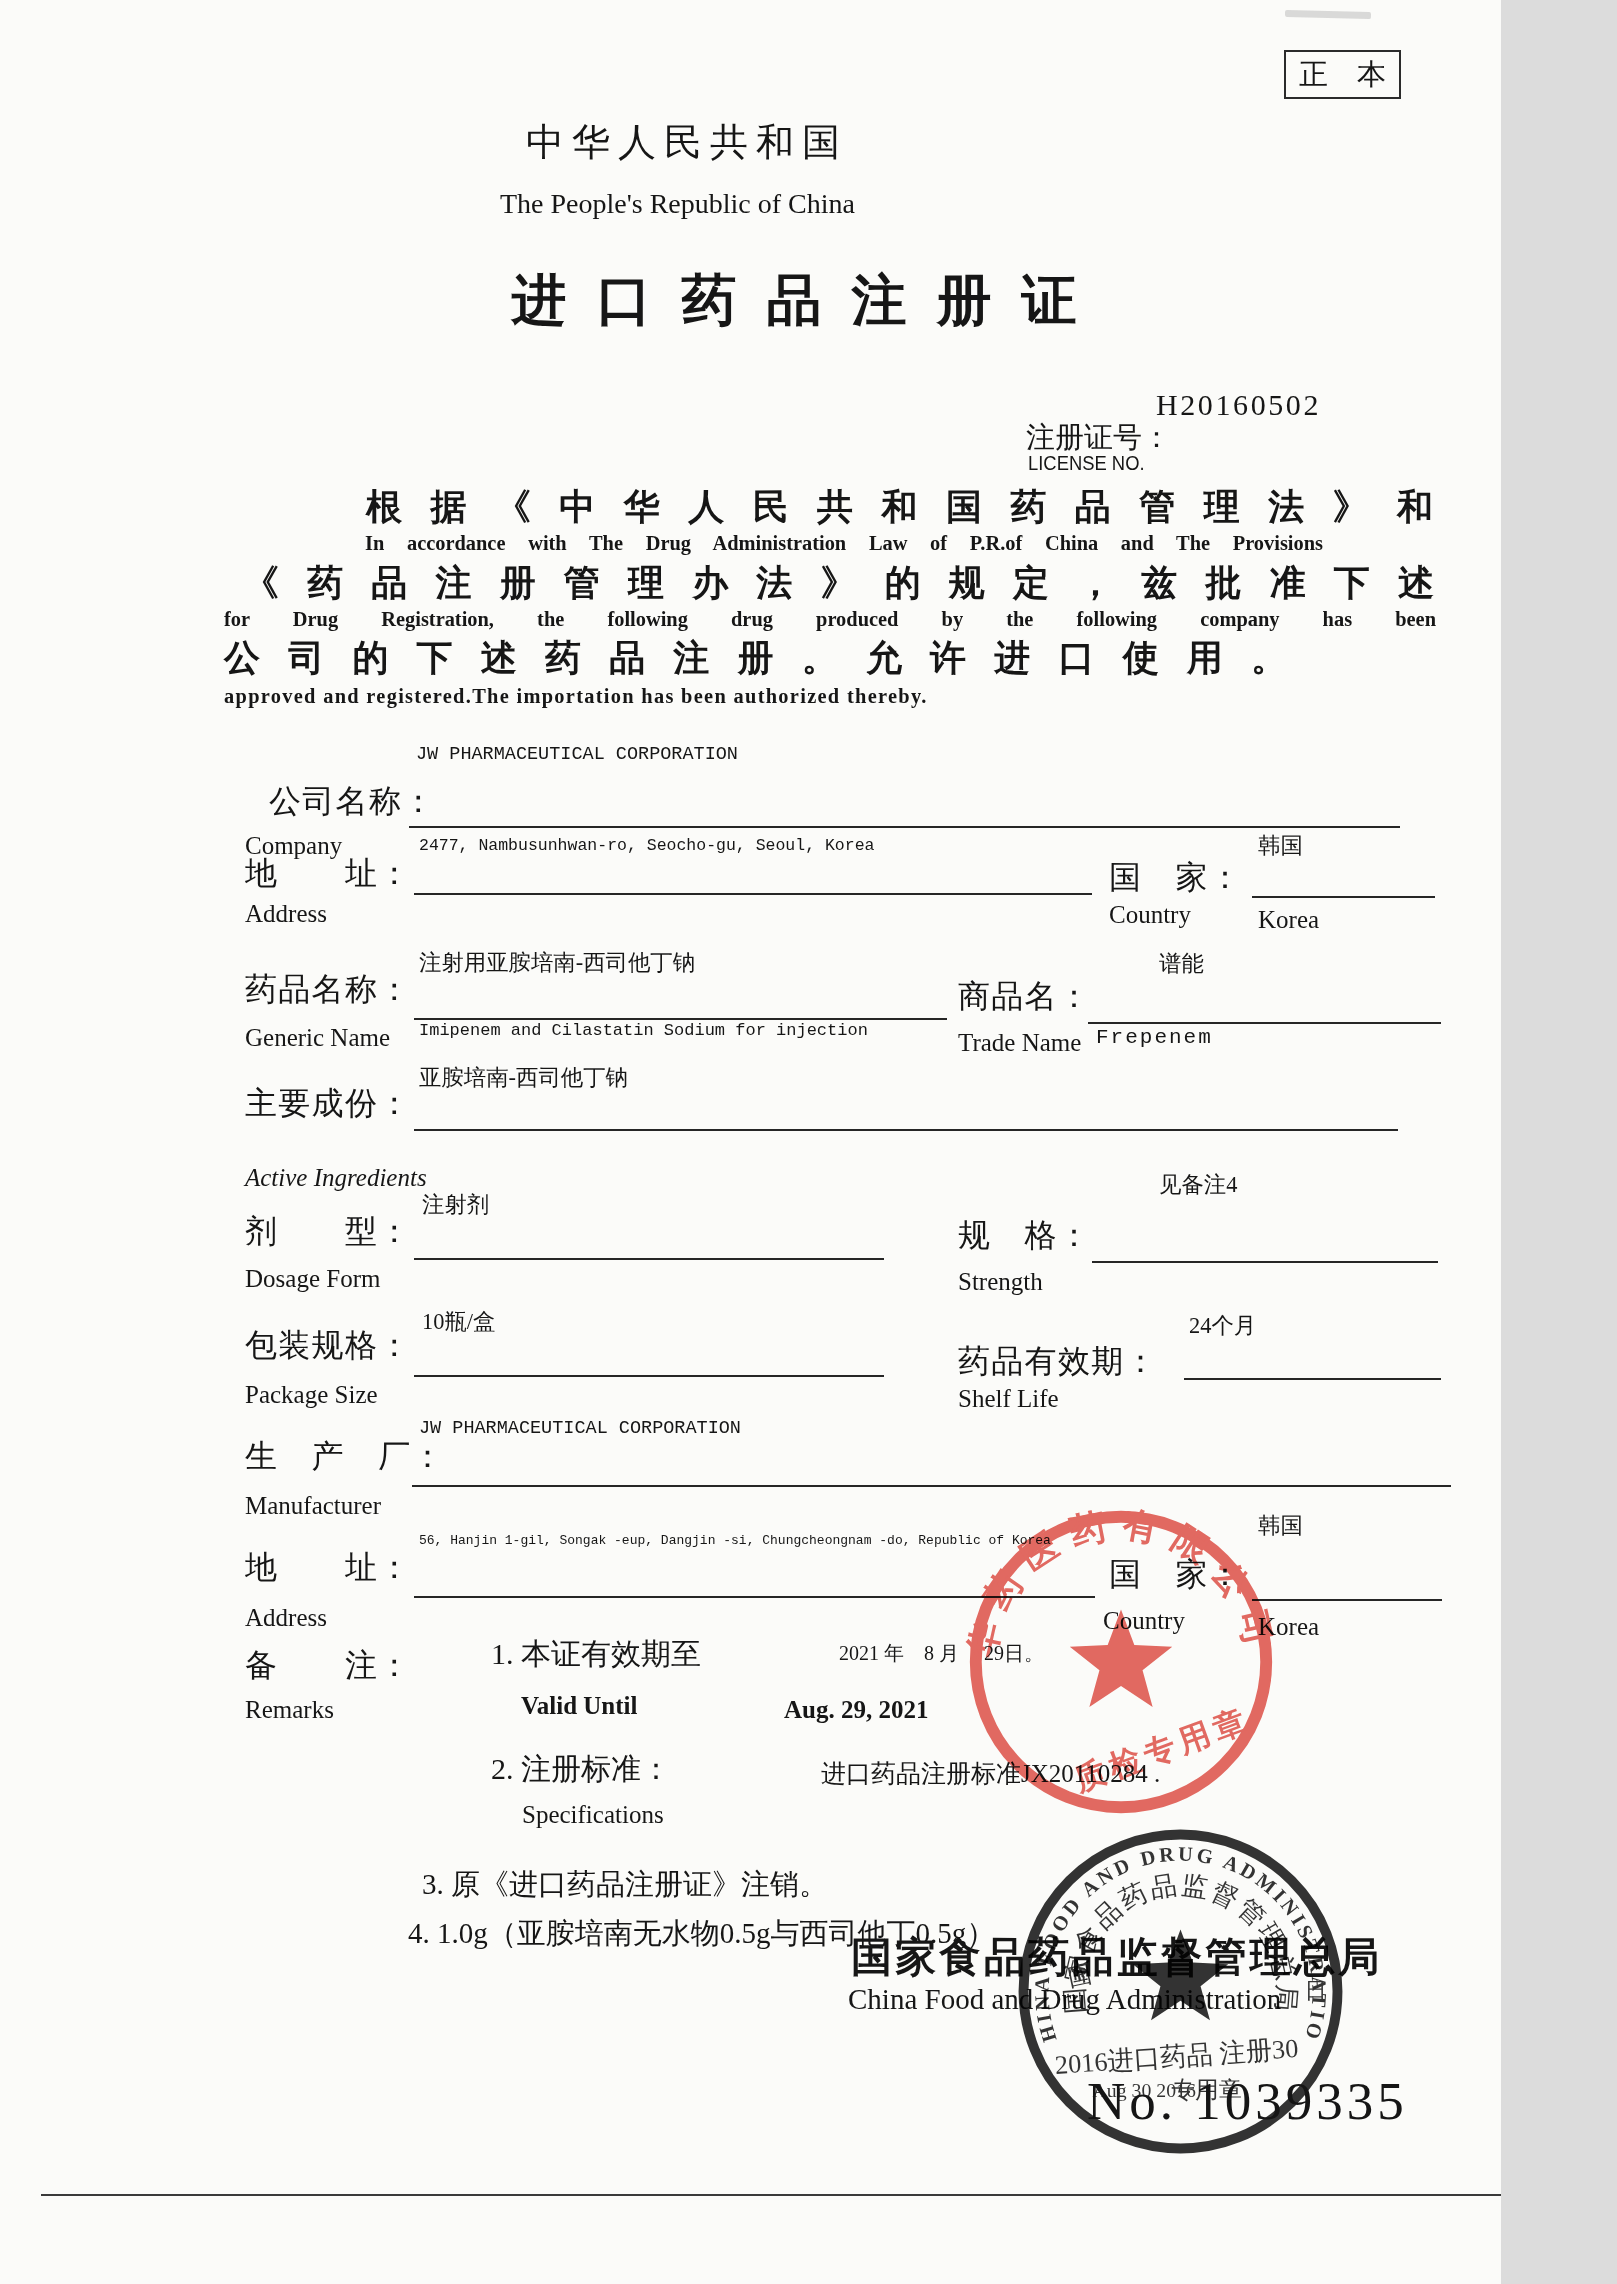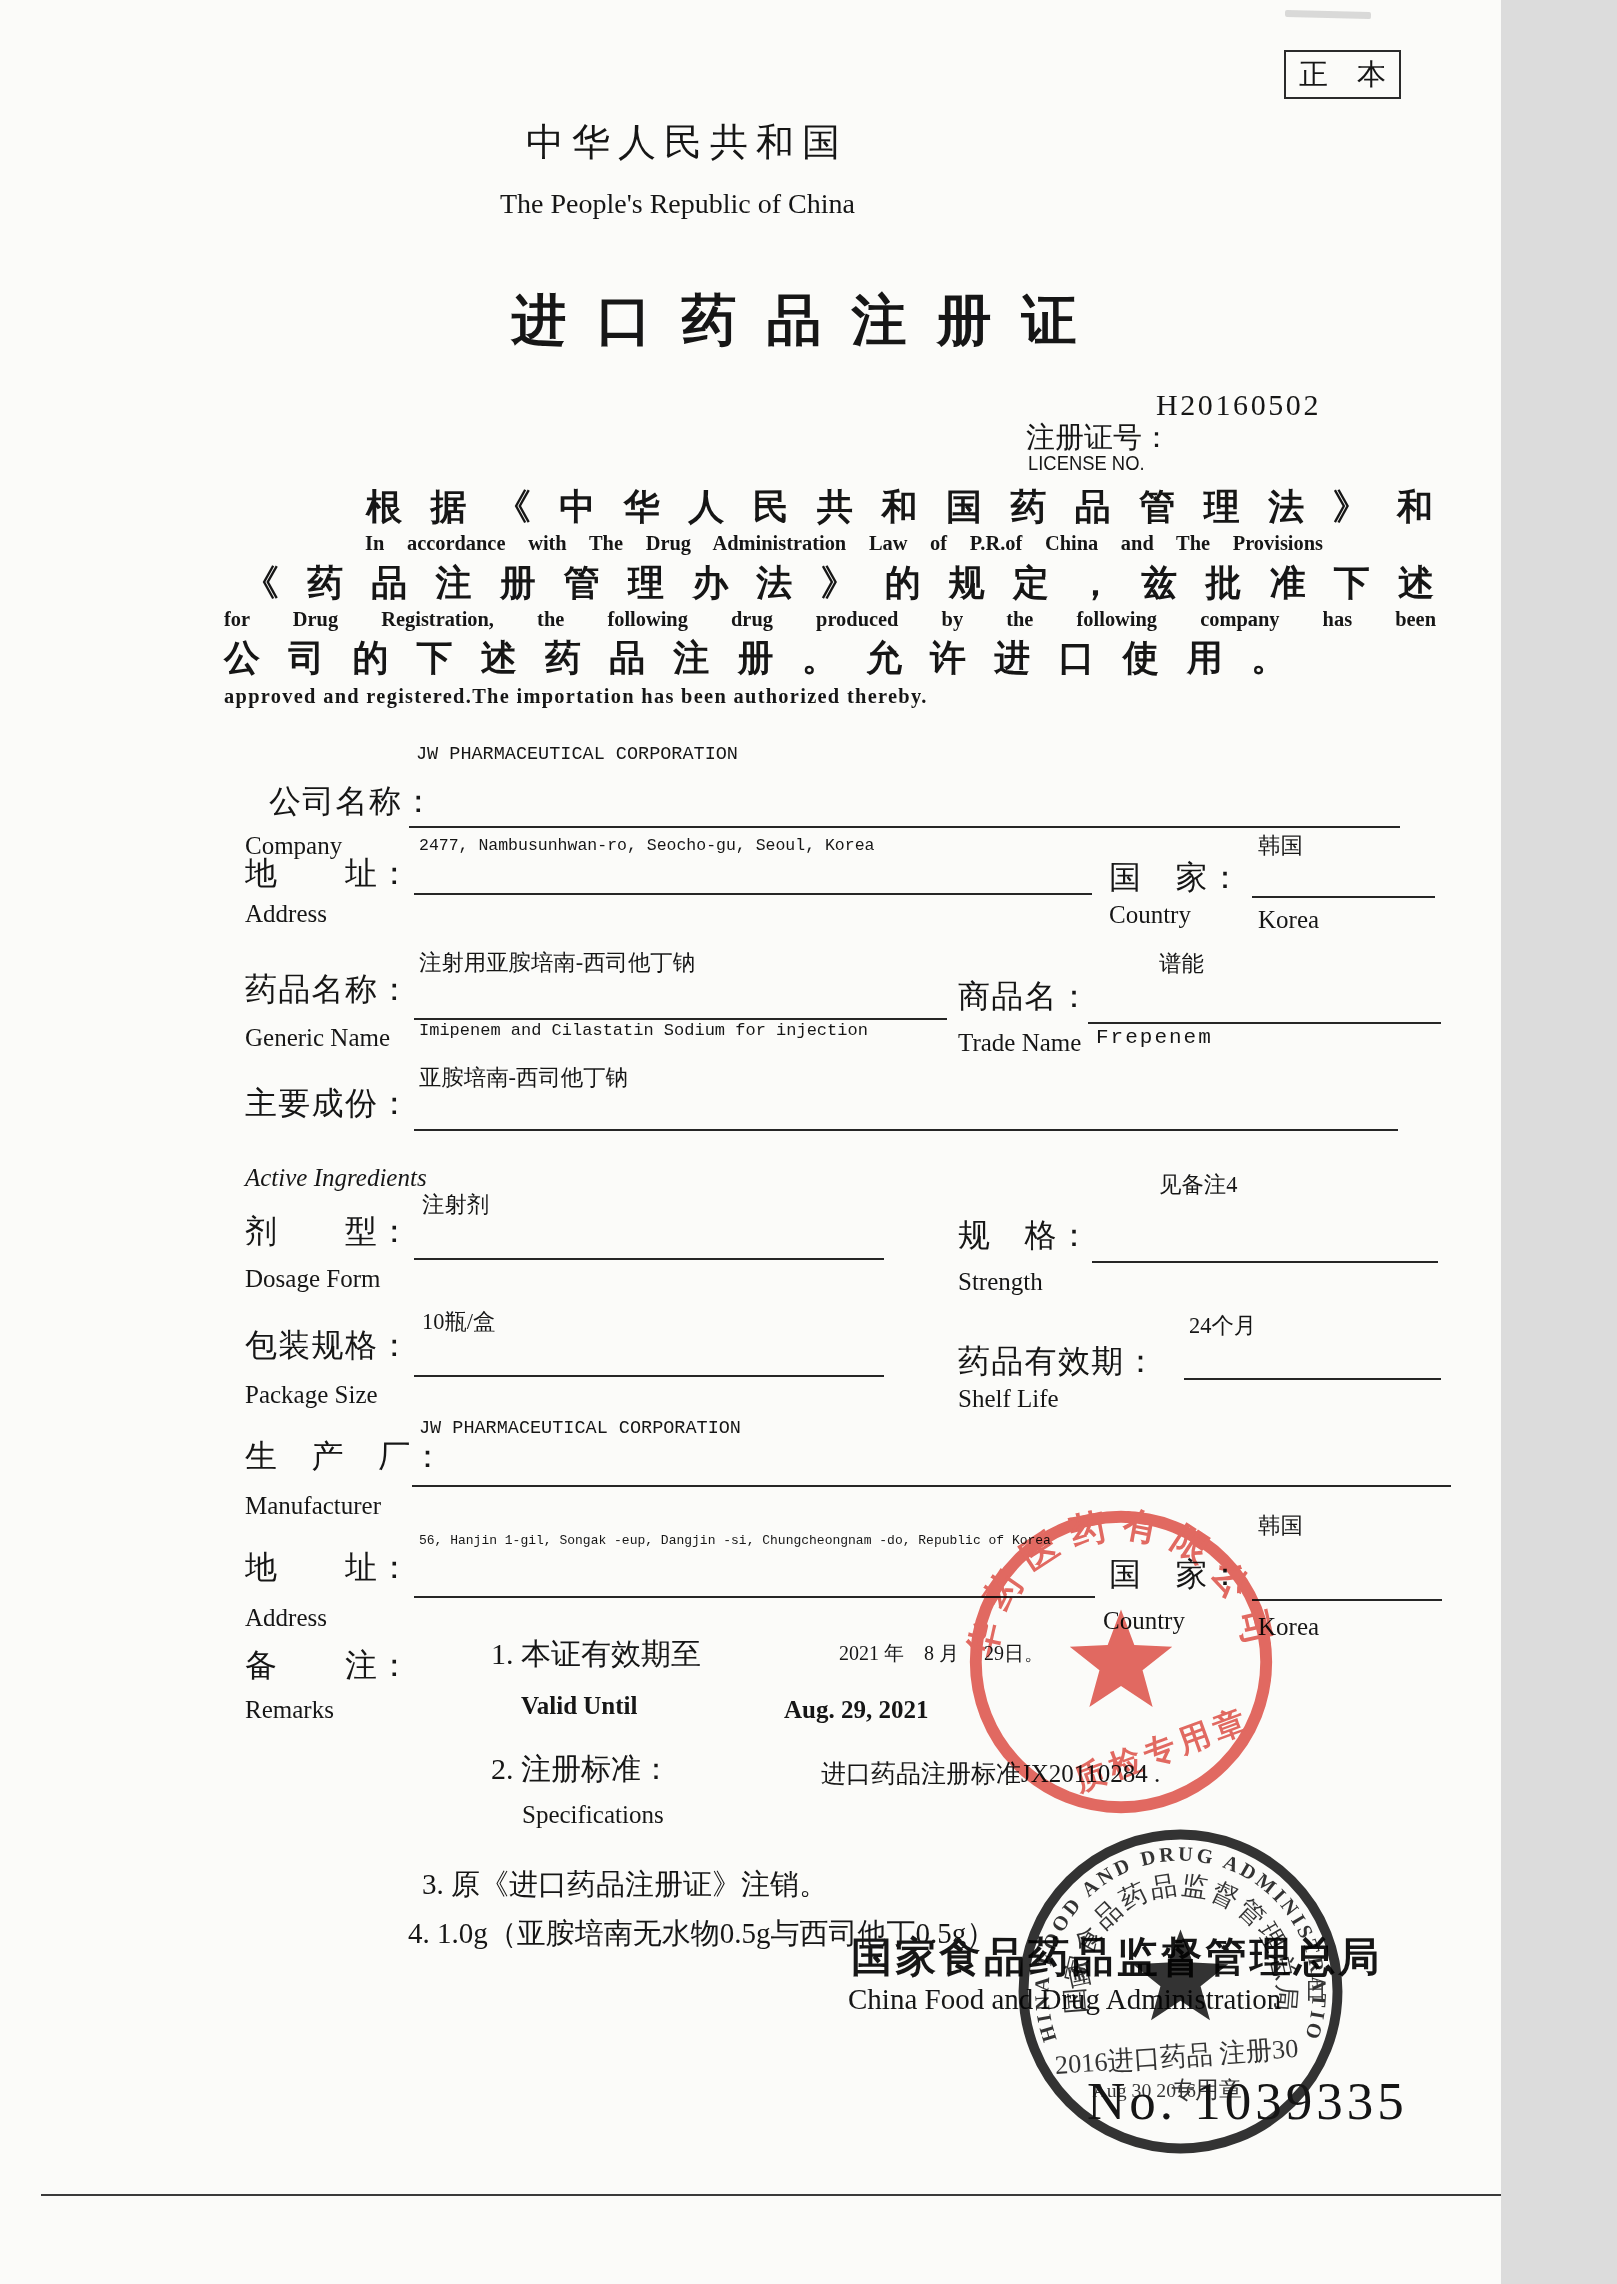--- a/index.html
+++ b/index.html
@@ -23,21 +23,21 @@
 <div class="page">
 
   <div class="artifact" style="left:1285px;top:10.6px;width:86px;height:6.6px;transform:rotate(1.5deg);"></div>
 
   <div class="abs copybox" style="left:1284px;top:50px;width:113px;height:45px;line-height:45px;">
     <span style="font-size:29px;">正　本</span>
   </div>
 
   <div class="abs" style="left:526px;top:117px;font-size:38px;letter-spacing:8px;">中华人民共和国</div>
   <div class="abs" style="left:500px;top:188px;font-size:28px;">The People's Republic of China</div>
-  <div class="abs" style="left:0;top:264px;width:1618px;text-align:center;font-size:55px;font-weight:700;letter-spacing:30px;margin-top:20px;">进口药品注册证</div>
+  <div class="abs" style="left:0;top:264px;width:1618px;text-align:center;font-size:55px;font-weight:700;letter-spacing:30px;">进口药品注册证</div>
 
   <div class="abs" style="left:1156px;top:388px;font-size:30px;letter-spacing:2.6px;">H20160502</div>
   <div class="abs" style="left:1026px;top:418px;font-size:29px;">注册证号：</div>
   <div class="abs sans" style="left:1028px;top:452px;font-size:20px;transform:scaleX(.92);transform-origin:left;">LICENSE NO.</div>
 
   <div class="abs jz" style="left:366px;top:483px;width:1067px;font-size:36px;font-weight:700;">根 据 《 中 华 人 民 共 和 国 药 品 管 理 法 》 和</div>
   <div class="abs jz" style="left:365px;top:532px;width:958px;font-size:20.4px;font-weight:700;">In accordance with The Drug Administration Law of P.R.of China and The Provisions</div>
   <div class="abs jz" style="left:243px;top:559px;width:1191px;font-size:36px;font-weight:700;">《 药 品 注 册 管 理 办 法 》 的 规 定 ， 兹 批 准 下 述</div>
   <div class="abs jz" style="left:224px;top:608px;width:1212px;font-size:20.4px;font-weight:700;">for Drug Registration, the following drug produced by the following company has been</div>
   <div class="abs jz" style="left:224px;top:634px;width:1063px;font-size:36px;font-weight:700;">公 司 的 下 述 药 品 注 册 。 允 许 进 口 使 用 。</div>

